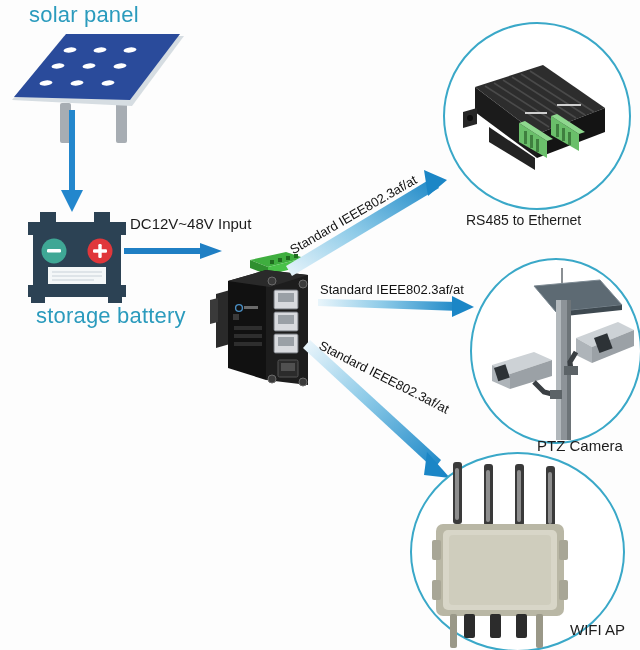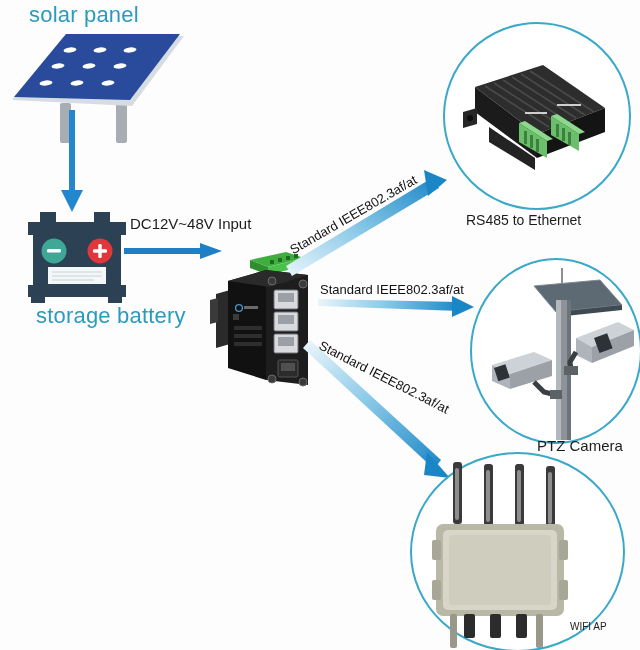--- a/index.html
+++ b/index.html
@@ -316,13 +316,13 @@
 
     <g>
       <rect x="52" y="160" width="11" height="24" rx="2" fill="#2c2c2c"></rect>
       <rect x="78" y="160" width="11" height="24" rx="2" fill="#2c2c2c"></rect>
       <rect x="104" y="160" width="11" height="24" rx="2" fill="#2c2c2c"></rect>
       <rect x="38" y="160" width="7" height="34" rx="2" fill="#9a9888"></rect>
       <rect x="124" y="160" width="7" height="34" rx="2" fill="#9a9888"></rect>
     </g>
   </svg>
 </div>
-<div class="abs cap-dark" style="left:570px;top:621px;font-size:10px;">WIFI AP</div>
+<div class="abs cap-dark" style="left:570px;top:621px;font-size:15px;">WIFI AP</div>
 
 </body></html>

